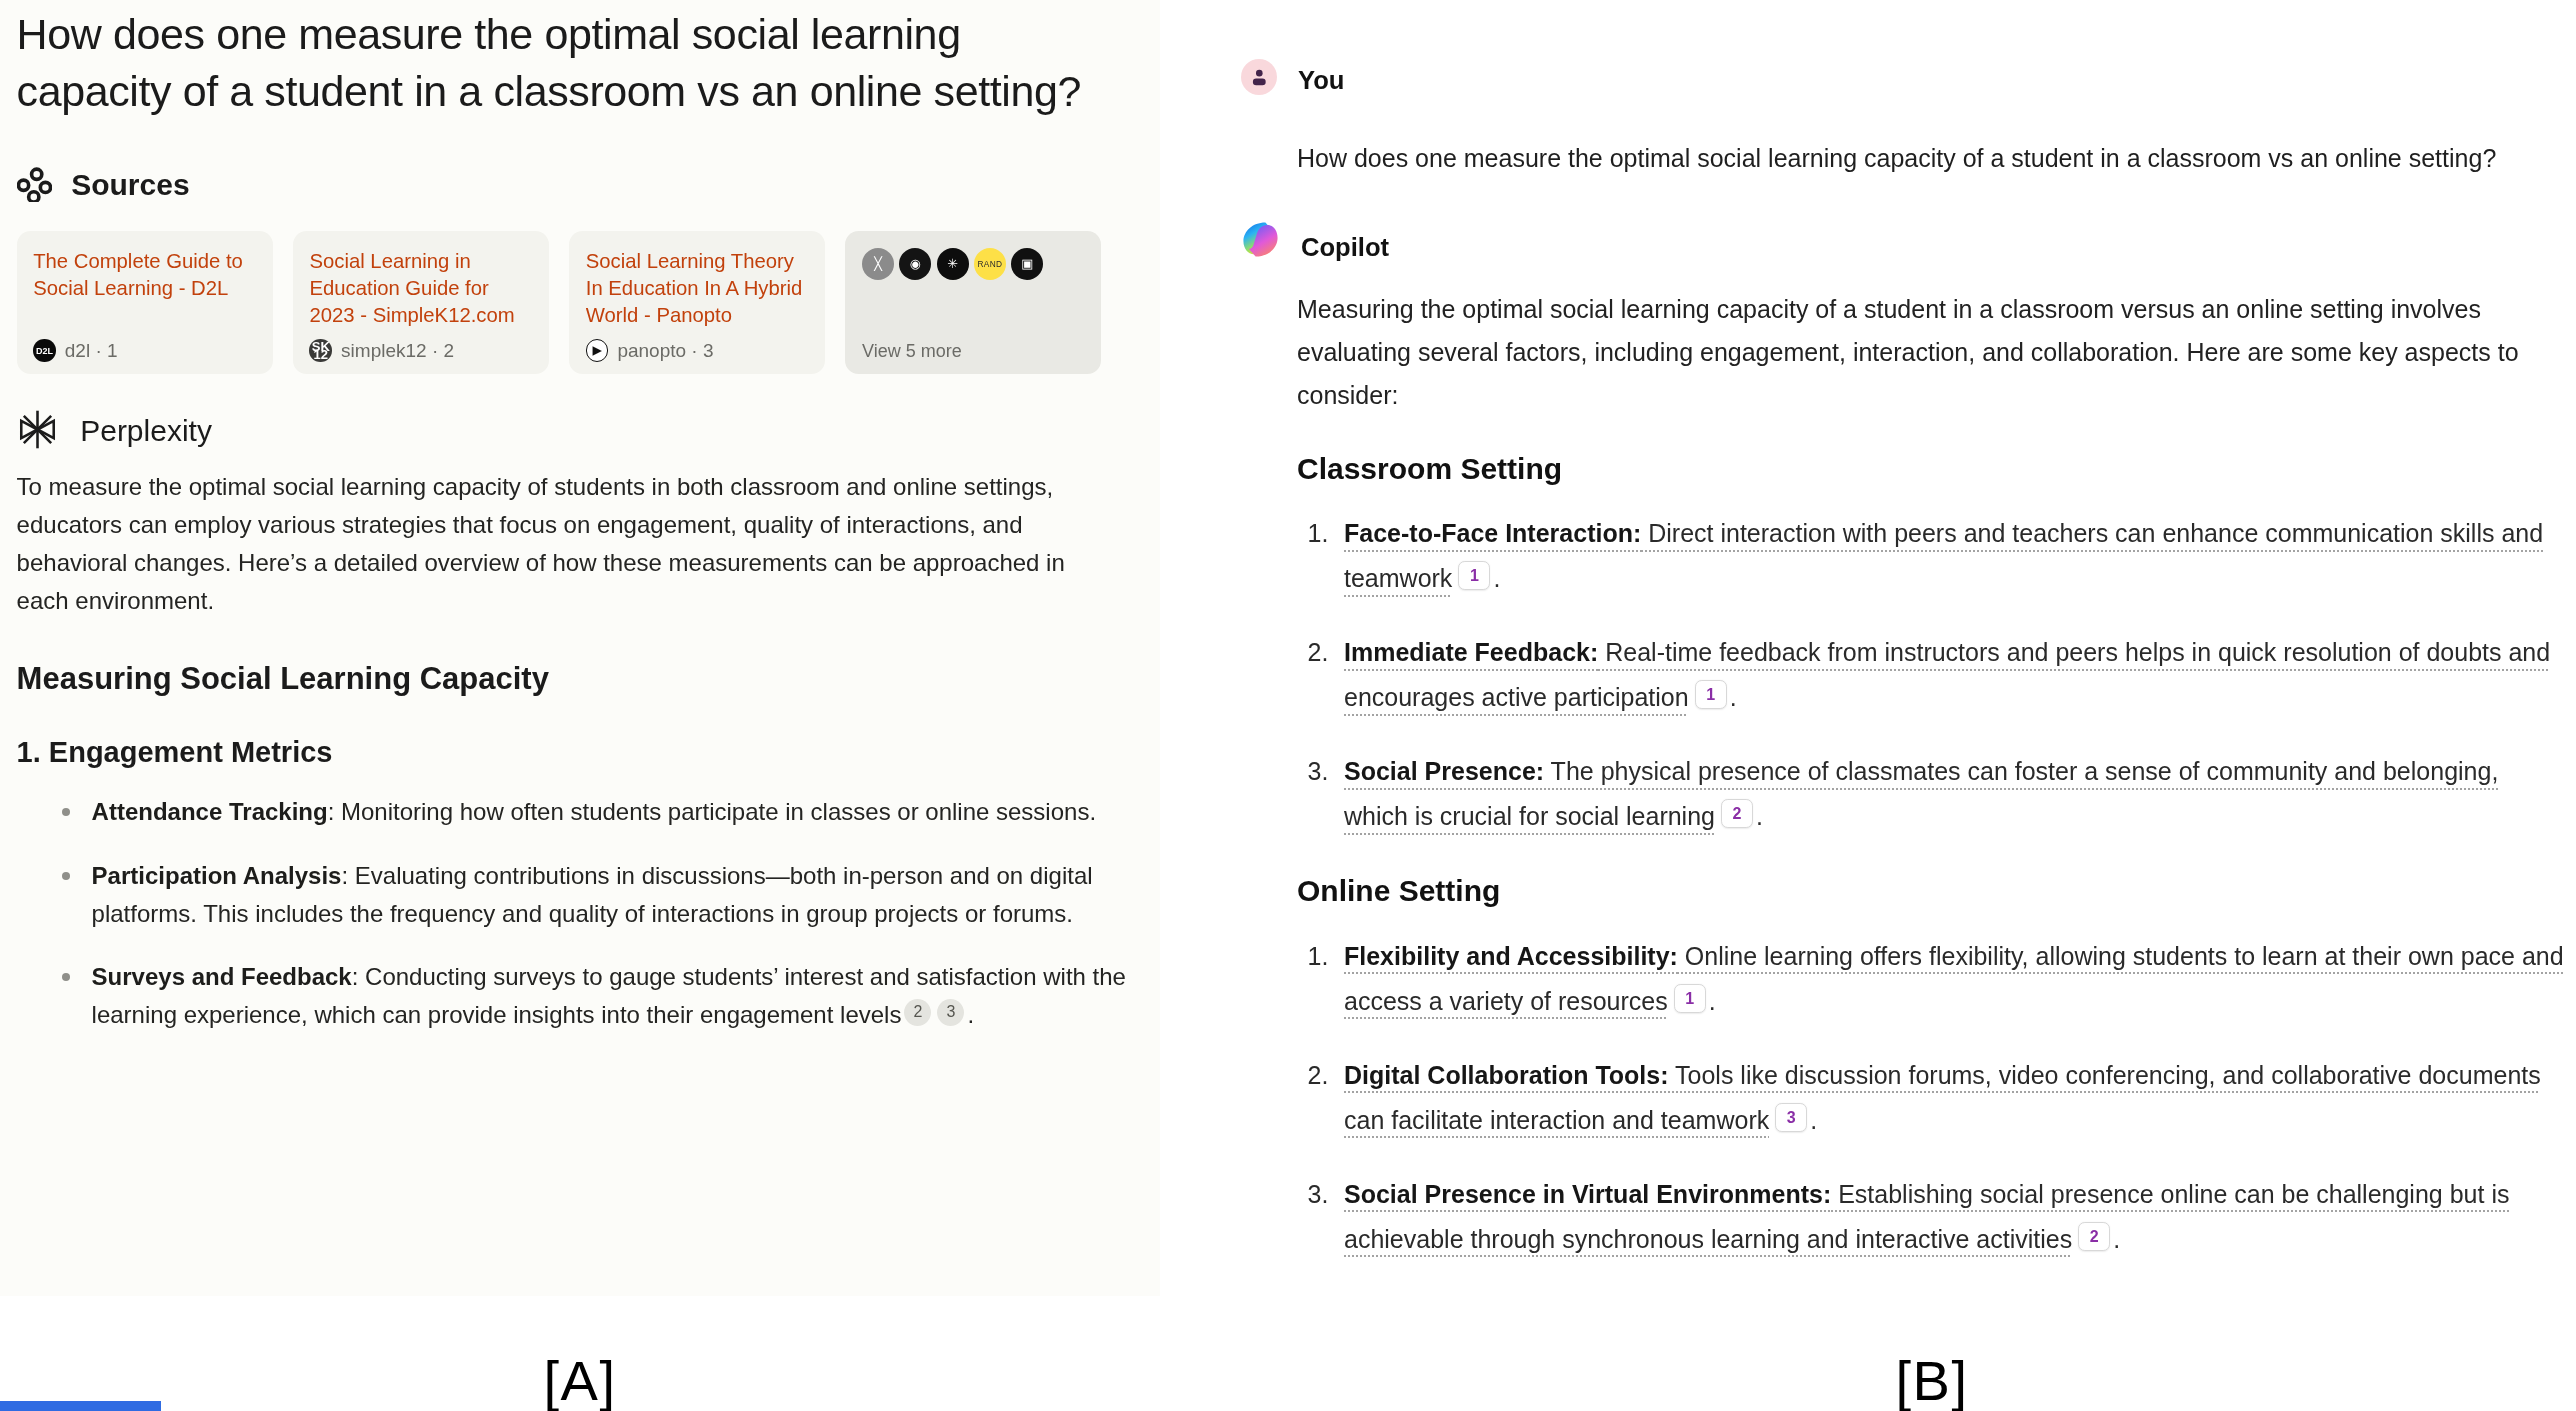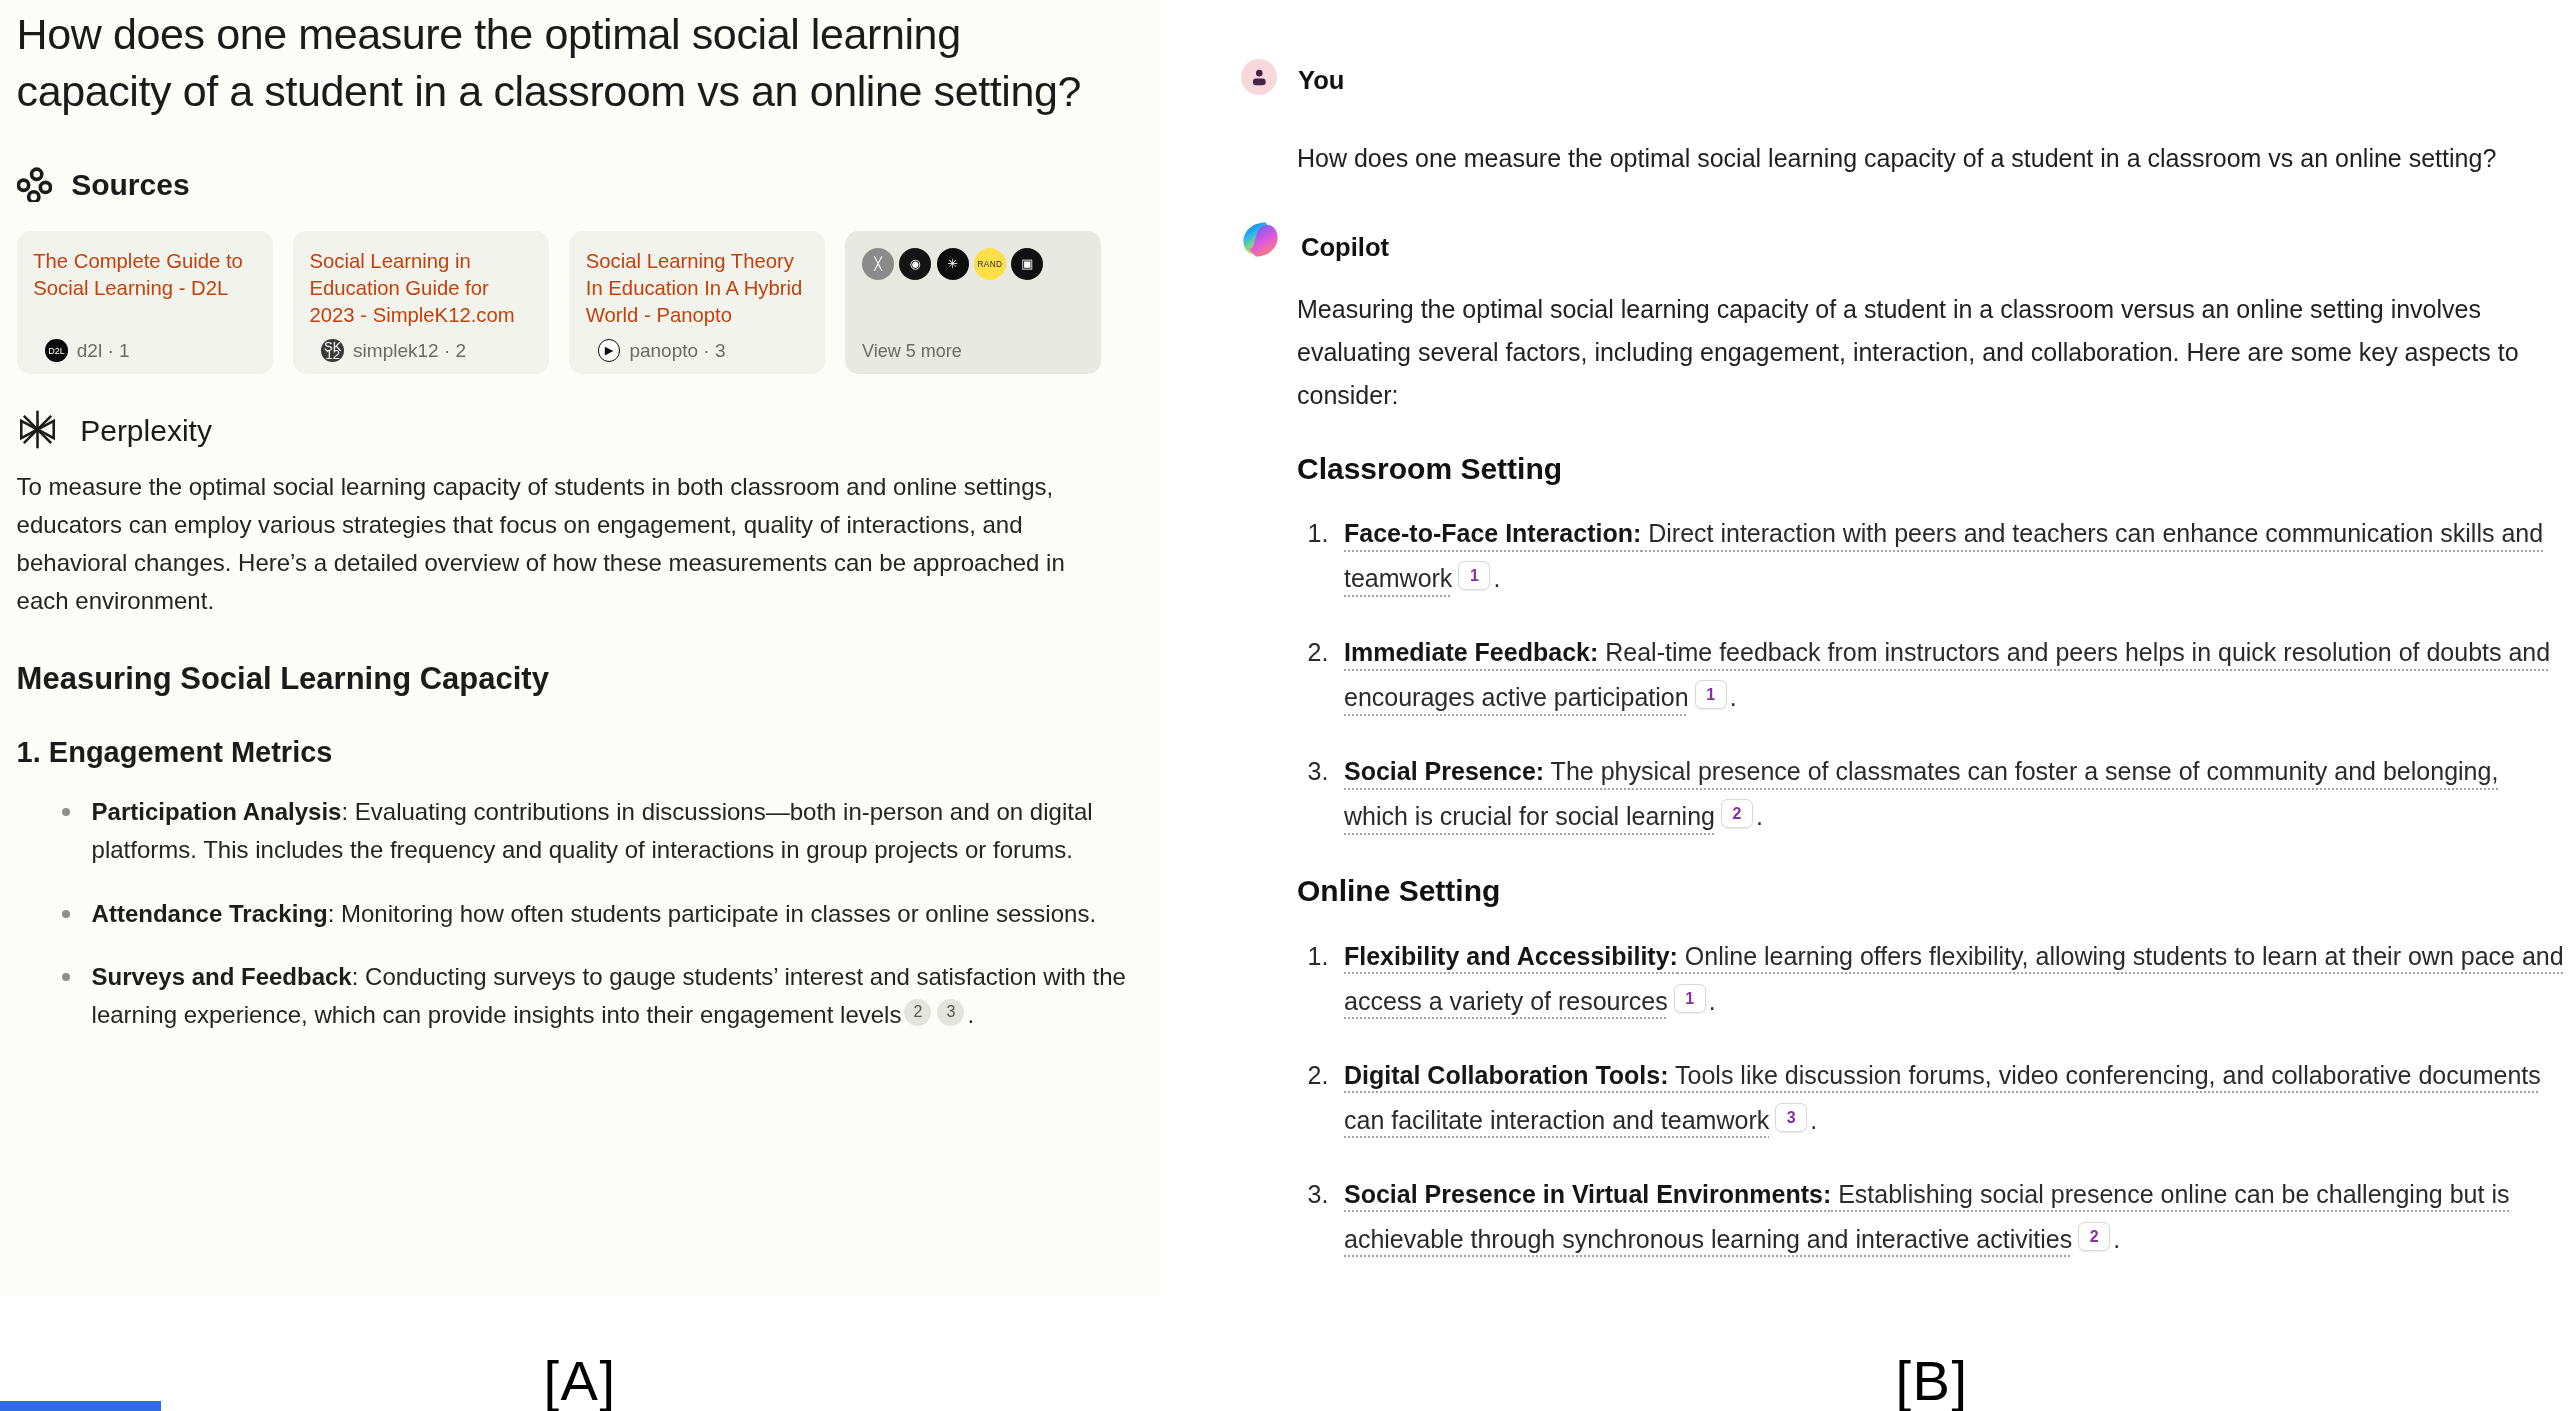--- a/index.html
+++ b/index.html
@@ -32,21 +32,21 @@
     font-size:20.3px;line-height:27px;font-weight:500;color:#c2410c;
     overflow:hidden;max-height:84px;
   }
   .a-card-meta{
     position:absolute;left:16.6px;bottom:12px;display:flex;align-items:center;gap:9px;
     font-size:19px;color:#6b6b66;
   }
   .favicon{
     width:22.6px;height:22.6px;border-radius:50%;flex:none;
     display:inline-flex;align-items:center;justify-content:center;
-    font-weight:400;color:#fff;margin-left:12px;
+    font-weight:700;color:#fff;
   }
   .favicon.d2l{background:#0a0a0a;font-size:9px;}
   .favicon.sk12{background:#3a3a38;font-size:13px;line-height:7.5px;text-align:center;}
   .favicon.panopto{background:#ffffff;border:1.5px solid #111;color:#111;font-size:11.3px;box-sizing:border-box;}
   .a-more-favicons{display:flex;gap:5.3px;align-items:center;}
   .mini-favicon{
     width:32px;height:32px;border-radius:50%;display:inline-flex;
     align-items:center;justify-content:center;color:#fff;font-size:12.8px;flex:none;
   }
   .mini-favicon.f1{background:#8b8b8b;}
@@ -186,24 +186,24 @@
     <span class="a-assistant-name">Perplexity</span>
   </div>
 
   <div class="a-body">To measure the optimal social learning capacity of students in both classroom and online settings, educators can employ various strategies that focus on engagement, quality of interactions, and behavioral changes. Here’s a detailed overview of how these measurements can be approached in each environment.</div>
 
   <div class="a-h2">Measuring Social Learning Capacity</div>
   <div class="a-h3">1. Engagement Metrics</div>
 
   <div class="a-bullets">
     <div class="a-bullet">
+      <b>Attendance Tracking</b><span>: Monitoring how often students participate in classes or online sessions.</span>
+    </div>
+    <div class="a-bullet">
       <b>Participation Analysis</b><span>: Evaluating contributions in discussions—both in-person and on digital platforms. This includes the frequency and quality of interactions in group projects or forums.</span>
-    </div>
-    <div class="a-bullet">
-      <b>Attendance Tracking</b><span>: Monitoring how often students participate in classes or online sessions.</span>
     </div>
     <div class="a-bullet">
       <b>Surveys and Feedback</b><span>: Conducting surveys to gauge students’ interest and satisfaction with the learning experience, which can provide insights into their engagement levels</span><span class="pill">2</span><span class="pill">3</span><span>.</span>
     </div>
   </div>
 </div>
 
 <div class="panel-b">
 
   <div class="b-row">

